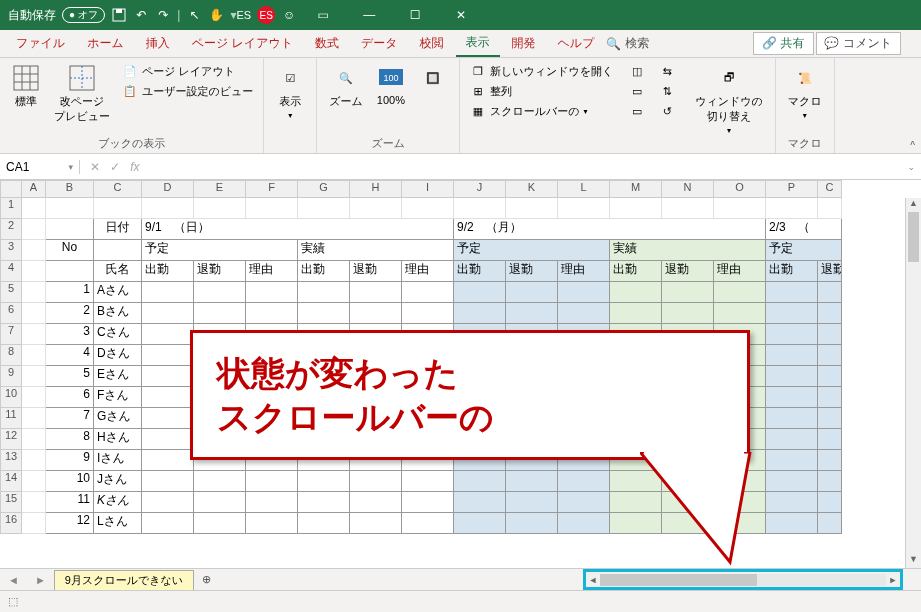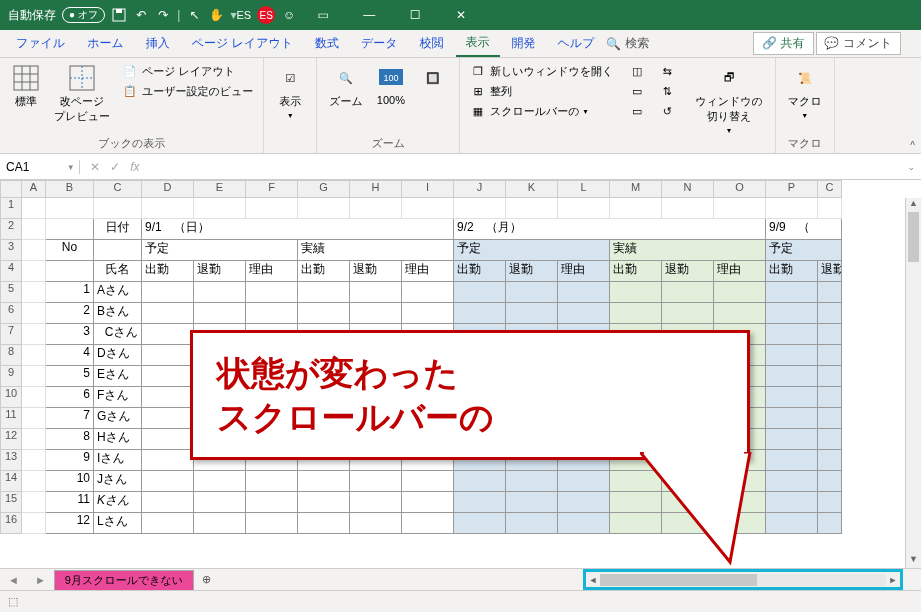--- a/index.html
+++ b/index.html
@@ -6,21 +6,21 @@
 body { width: 921px; height: 612px; background: #e6e6e6; overflow: hidden; position: relative; }
 .titlebar { height: 30px; background: #217346; color: #fff; display: flex; align-items: center; font-size: 12px; padding: 0 8px; }
 .titlebar .seg { display: flex; align-items: center; gap: 6px; }
 .titlebar .title { flex: 1; text-align: center; }
 .titlebar .icon { width: 16px; height: 16px; display: inline-flex; align-items: center; justify-content: center; }
 .winbtn { width: 40px; height: 30px; display: flex; align-items: center; justify-content: center; color: #fff; }
 .autosave { border: 1px solid #fff; border-radius: 8px; padding: 0 6px; font-size: 10px; }
 .userbadge { width: 18px; height: 18px; border-radius: 50%; background: #e81123; display: flex; align-items: center; justify-content: center; font-size: 10px; }
 
 .tabs { height: 28px; background: #f3f2f1; display: flex; align-items: center; font-size: 12px; gap: 2px; padding: 0 6px; border-bottom: 1px solid #d0d0d0; }
-.tabs .tab { padding: 4px 10px; color: #1d4ed8; }
+.tabs .tab { padding: 4px 10px; color: #b91c1c; }
 .tabs .tab.active { border-bottom: 2px solid #217346; color: #217346; }
 .tabs .spacer { flex: 1; }
 .tabs .search { color: #555; display: flex; align-items: center; gap: 4px; }
 .sharebtn { border: 1px solid #bbb; padding: 2px 8px; color: #217346; background: #fff; }
 .commentbtn { border: 1px solid #bbb; padding: 2px 8px; color: #444; background: #fff; }
 .chev { padding: 2px 6px; color: #444; }
 
 .ribbon { height: 96px; background: #f3f2f1; display: flex; border-bottom: 1px solid #d0d0d0; font-size: 11px; position: relative; }
 .rgroup { border-right: 1px solid #d9d9d9; padding: 4px 8px 2px 8px; display: flex; flex-direction: column; }
 .rgroup .body { flex: 1; display: flex; align-items: flex-start; gap: 6px; }
@@ -50,21 +50,21 @@
 .blue { background: #d6e4f0; }
 .green { background: #e2efda; }
 .center { text-align: center; }
 .right { text-align: right; }
 .vscroll { position: absolute; right: 0; top: 18px; bottom: 0; width: 16px; background: #f0f0f0; border-left: 1px solid #ccc; }
 .vscroll .thumb { position: absolute; left: 2px; right: 2px; top: 14px; height: 50px; background: #c8c8c8; }
 .vscroll .arrow { position: absolute; left: 0; right: 0; height: 14px; text-align: center; font-size: 9px; color: #666; }
 
 .sheettabs { height: 22px; background: #f3f2f1; display: flex; align-items: center; font-size: 11px; border-top: 1px solid #ccc; position: relative; }
 .sheettabs .nav { padding: 0 8px; color: #888; }
-.sheettabs .stab { padding: 2px 10px; border: 1px solid #aaa; border-bottom: none; background: #ec4899; }
+.sheettabs .stab { padding: 2px 10px; border: 1px solid #aaa; border-bottom: none; background: #fef9c3; }
 .sheettabs .addtab { padding: 0 8px; color: #555; }
 .hscroll-area { position: absolute; right: 18px; top: 0; bottom: 0; width: 320px; background: #f0f0f0; display: flex; align-items: center; border: 3px solid #14b4d7; }
 .hscroll-area .arrow { width: 14px; text-align: center; font-size: 9px; color: #666; }
 .hscroll-area .track { flex: 1; height: 12px; background: #e8e8e8; position: relative; }
 .hscroll-area .thumb { position: absolute; left: 0; top: 0; bottom: 0; width: 55%; background: #c8c8c8; }
 
 .statusbar { height: 22px; background: #f3f2f1; border-top: 1px solid #ccc; display: flex; align-items: center; font-size: 11px; padding: 0 8px; gap: 8px; color: #555; }
 .statusbar .spacer { flex: 1; }
 
 .callout { position: absolute; left: 190px; top: 330px; width: 560px; background: #fff; border: 3px solid #c00000; box-shadow: 3px 3px 5px rgba(0,0,0,0.3); padding: 18px 24px; z-index: 50; }
@@ -310,21 +310,21 @@
         <div class="cell noborder" style="width: 52px;"></div>
         <div class="cell noborder" style="width: 24px;"></div>
       </div>
       <div class="row">
         <div class="rh">2</div>
         <div class="cell noborder" style="width: 24px;"></div>
         <div class="cell hdr center" style="width: 48px;"></div>
         <div class="cell hdr center" style="width: 48px;">日付</div>
         <div class="cell hdr" style="width: 312px;">9/1　（日）</div>
         <div class="cell hdr" style="width: 312px;">9/2　（月）</div>
-        <div class="cell hdr" style="width: 76px;">9/9　（</div>
+        <div class="cell hdr" style="width: 76px;">2/3　（</div>
       </div>
       <div class="row">
         <div class="rh">3</div>
         <div class="cell noborder" style="width: 24px;"></div>
         <div class="cell hdr center" style="width: 48px;">No</div>
         <div class="cell hdr" style="width: 48px;"></div>
         <div class="cell hdr" style="width: 156px;">予定</div>
         <div class="cell hdr" style="width: 156px;">実績</div>
         <div class="cell blue" style="width: 156px;">予定</div>
         <div class="cell green" style="width: 156px;">実績</div>
@@ -387,21 +387,21 @@
         <div class="cell green" style="width: 52px;"></div>
         <div class="cell green" style="width: 52px;"></div>
         <div class="cell green" style="width: 52px;"></div>
         <div class="cell blue" style="width: 52px;"></div>
         <div class="cell blue" style="width: 24px;"></div>
       </div>
       <div class="row">
         <div class="rh">7</div>
         <div class="cell noborder" style="width: 24px;"></div>
         <div class="cell right" style="width: 48px;">3</div>
-        <div class="cell " style="width: 48px; text-align: right;">Cさん</div>
+        <div class="cell " style="width: 48px;">Cさん</div>
         <div class="cell " style="width: 52px;"></div>
         <div class="cell " style="width: 52px;"></div>
         <div class="cell " style="width: 52px;"></div>
         <div class="cell " style="width: 52px;"></div>
         <div class="cell " style="width: 52px;"></div>
         <div class="cell " style="width: 52px;"></div>
         <div class="cell blue" style="width: 52px;"></div>
         <div class="cell blue" style="width: 52px;"></div>
         <div class="cell blue" style="width: 52px;"></div>
         <div class="cell green" style="width: 52px;"></div>

